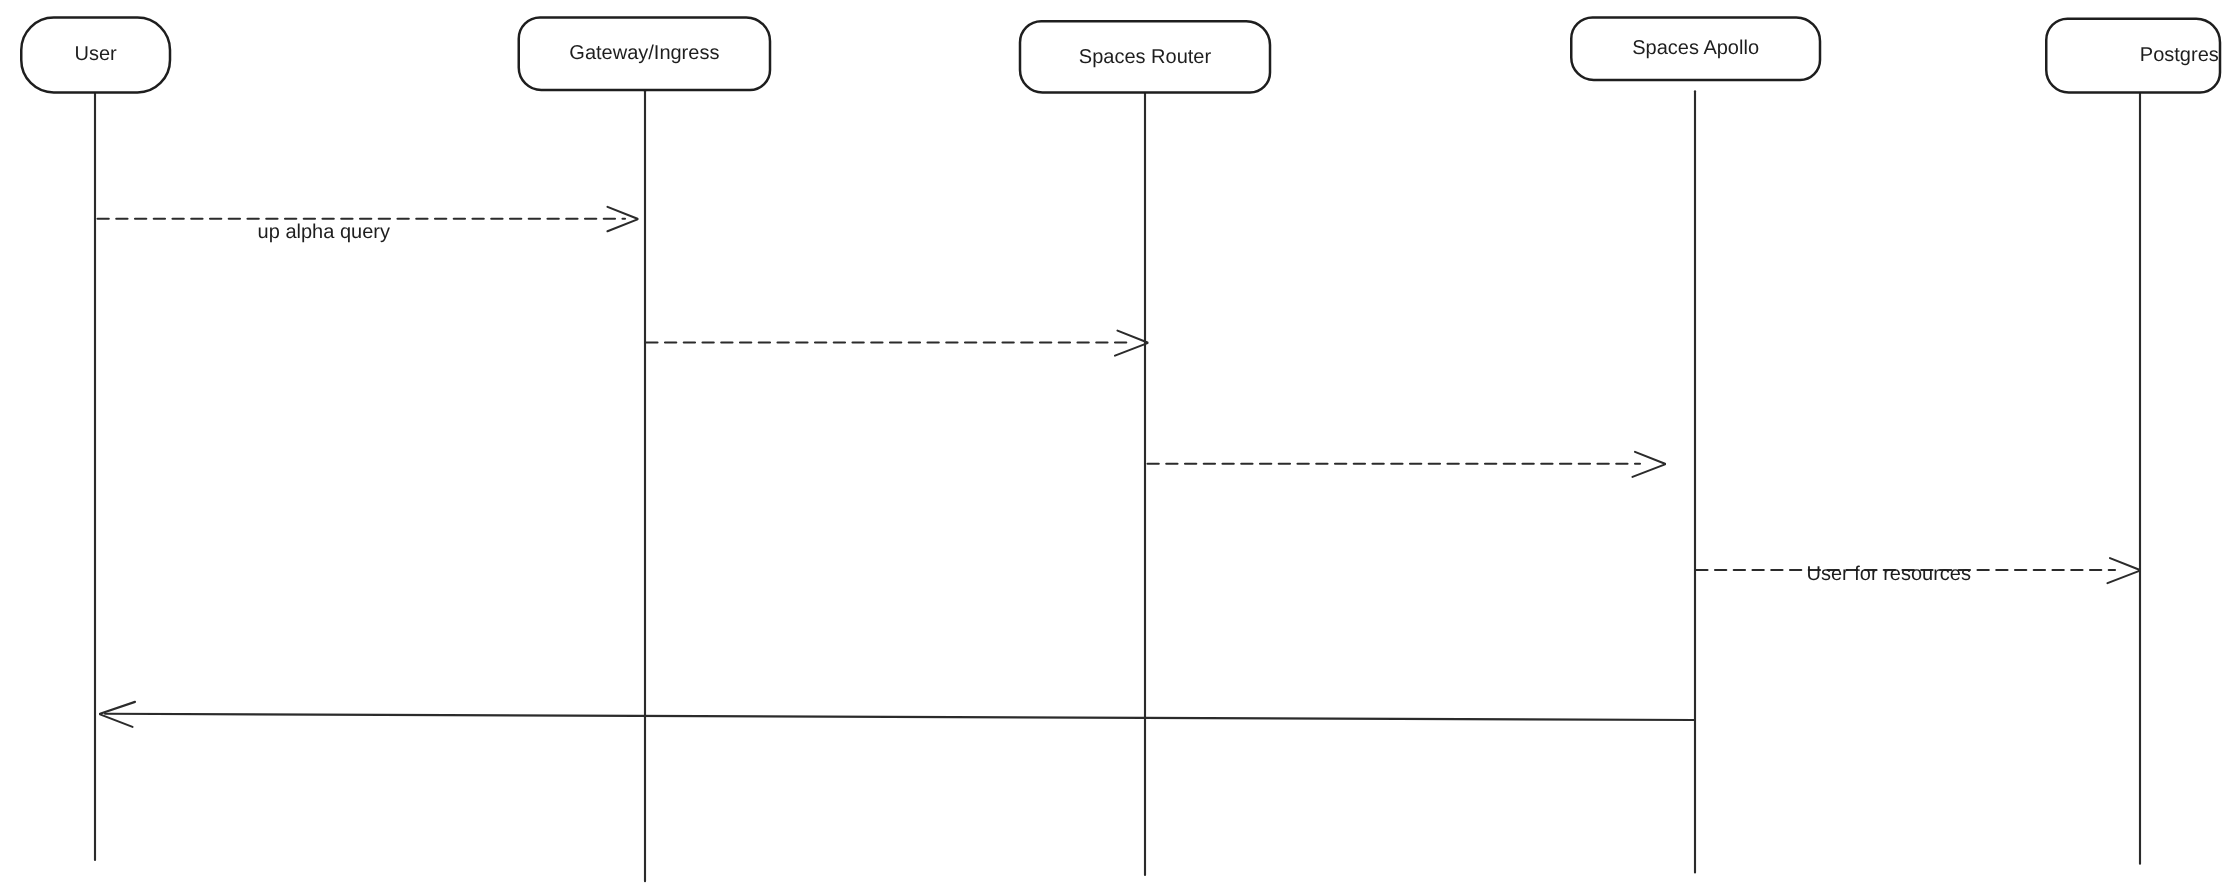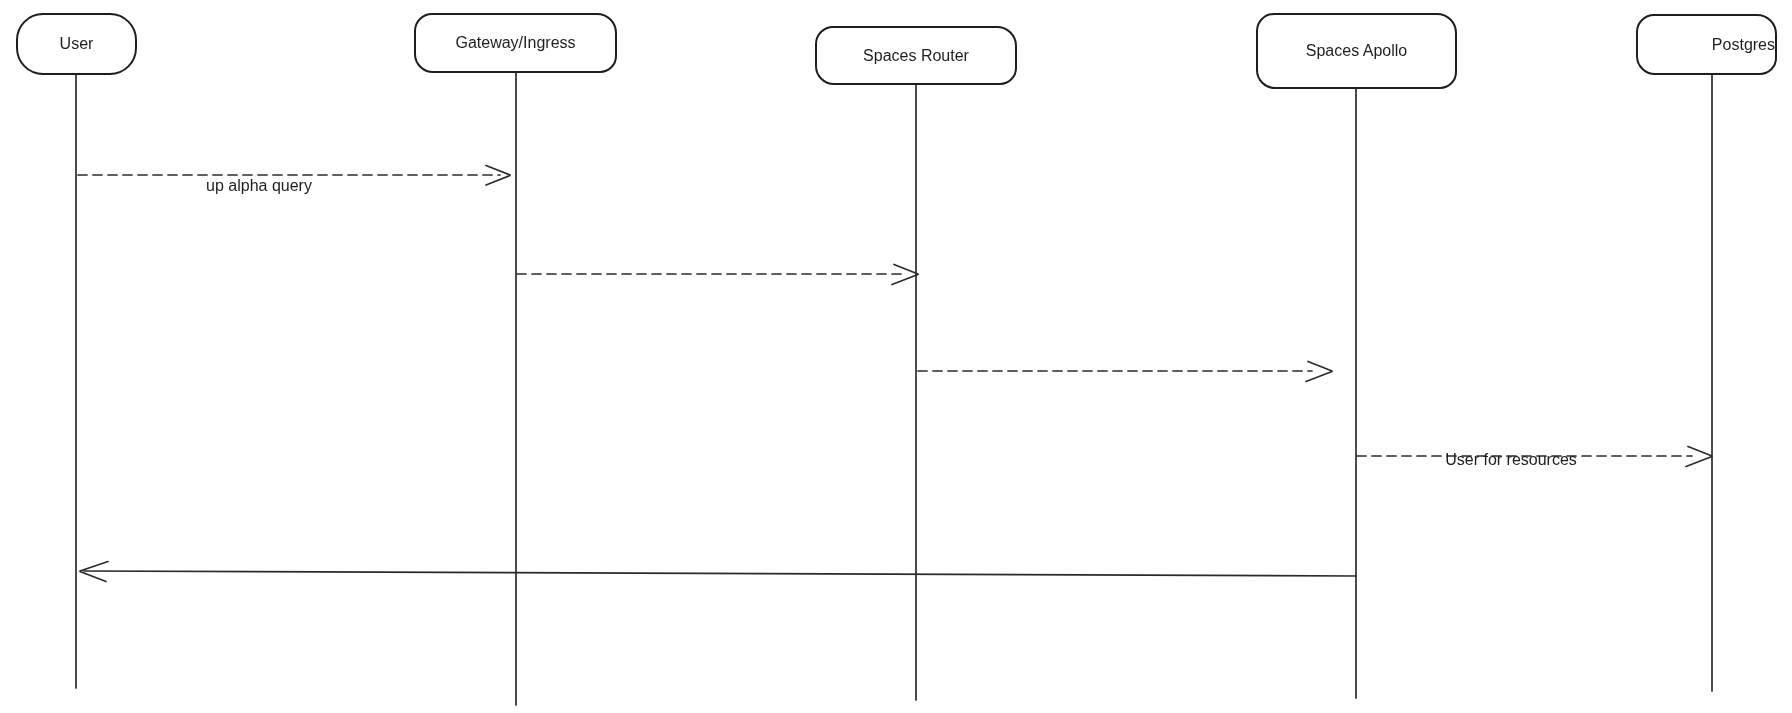--- a/index.html
+++ b/index.html
@@ -40,22 +40,22 @@
     font-size: 16px;
     line-height: 18px;
     color: #1e1e1e;
     white-space: nowrap;
     z-index: 3;
     margin-top: 44px;
   }
   
   .p-user     { left: 16px;   top: 13px; width: 121px; height: 62px; border-radius: 27px; }
   .p-gateway  { left: 414px;  top: 13px; width: 203px; height: 60px; }
-  .p-router   { left: 815px;  top: 26px; width: 202px; height: 59px; }
-  .p-apollo   { left: 1256px; top: 13px; width: 201px; height: 76px; }
+  .p-router   { left: 815px;  top: 16px; width: 202px; height: 59px; }
+  .p-apollo   { left: 1256px; top: 13px; width: 201px; height: 52px; }
   .p-postgres { left: 1636px; top: 14px; width: 141px; height: 61px; justify-content: flex-end; }
   
   .lbl-msg1 { left: 259px;  top: 133px; }
   .lbl-msg4 { left: 1511px; top: 407px; }
 </style>
 </head>
 <body>
 
 <div class="canvas">
 

